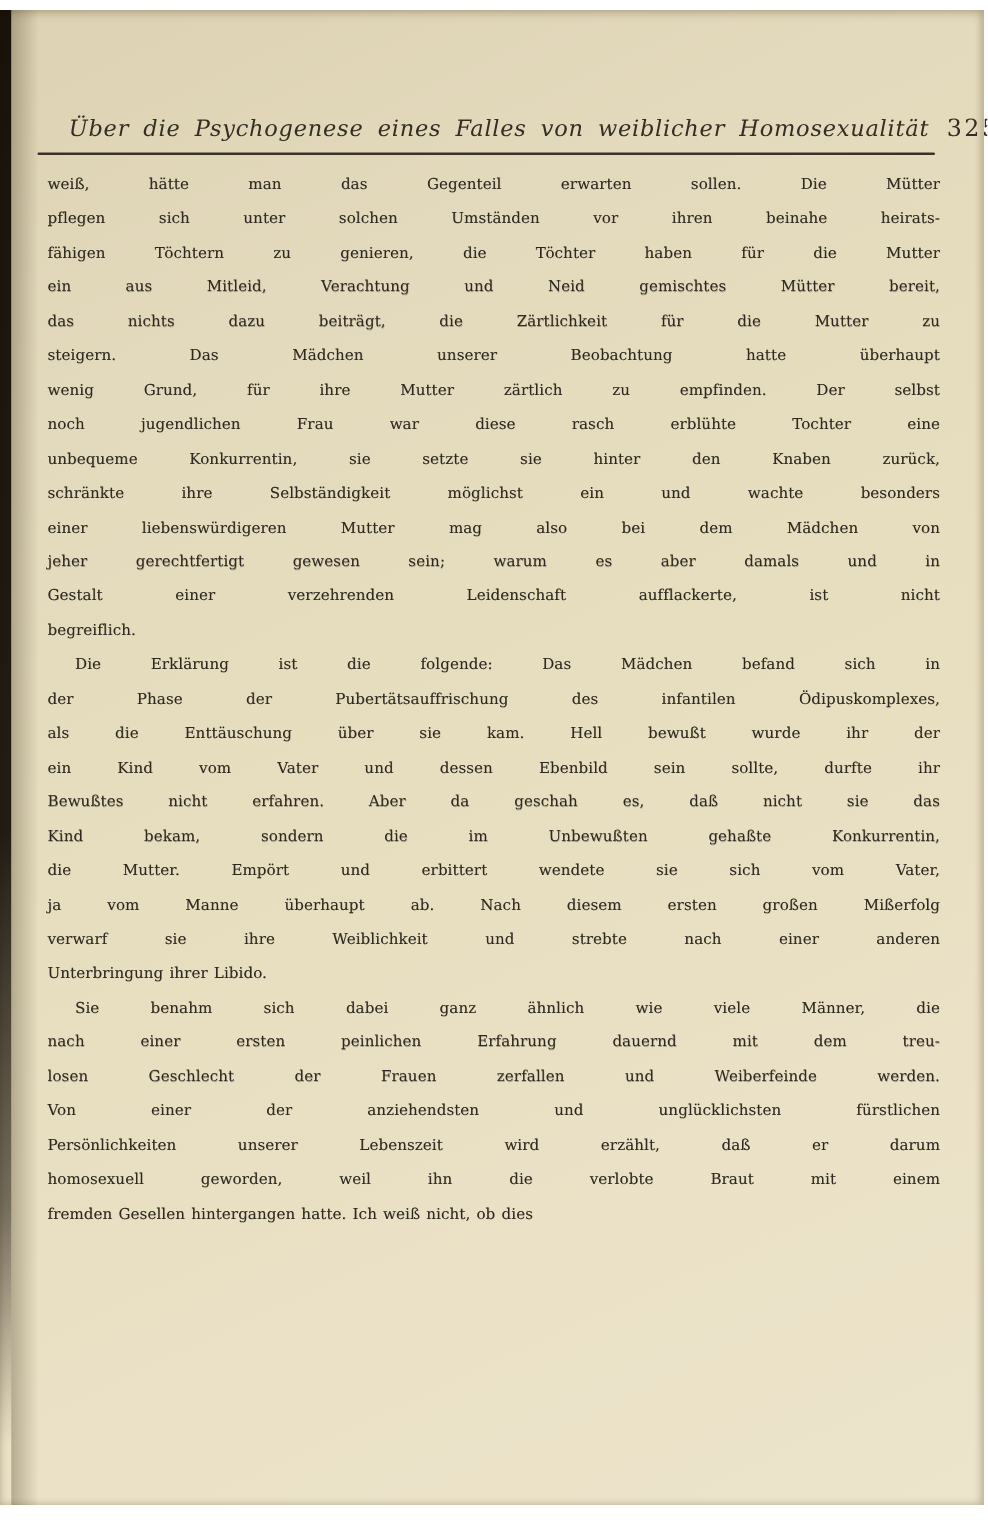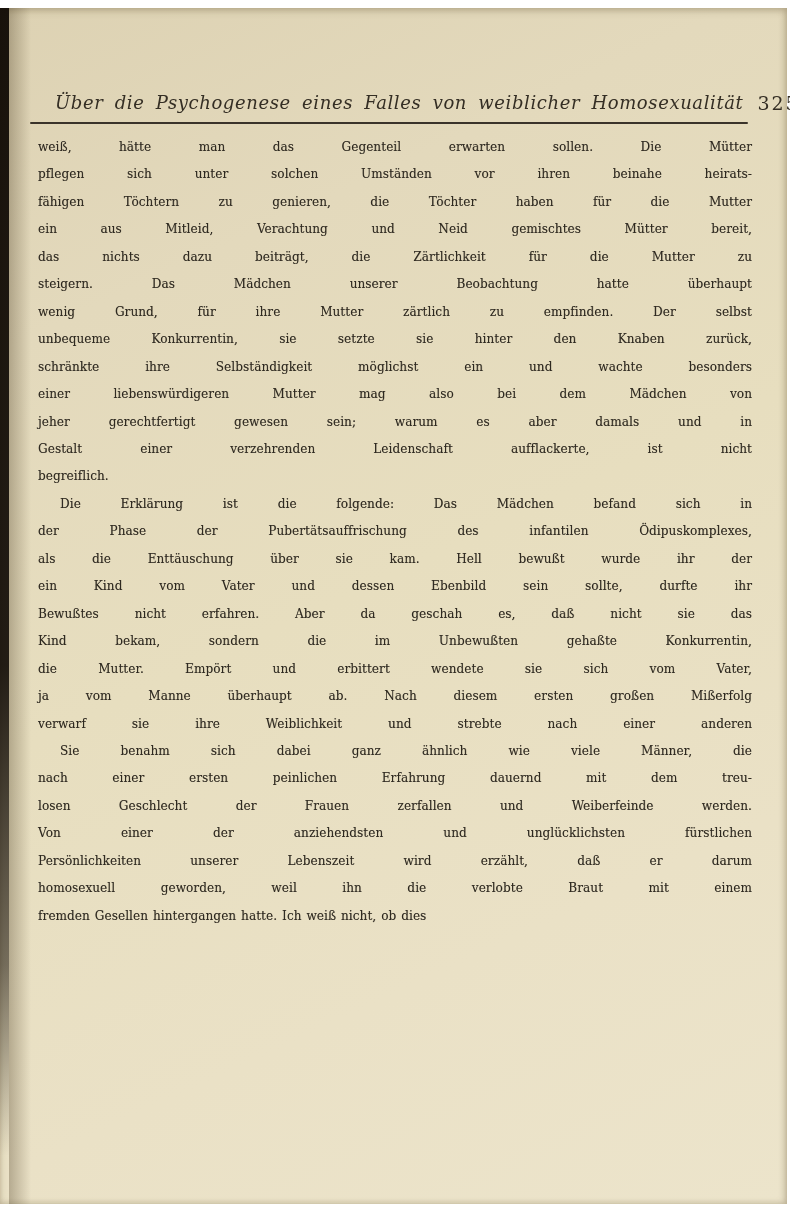--- a/index.html
+++ b/index.html
@@ -59,21 +59,21 @@
       rgba(60, 45, 20, 0.0));
     pointer-events: none;
   }
   .running-head {
     position: absolute;
     left: 55px;
     right: 44px;
     top: 84px;
     display: flex;
     justify-content: space-between;
-    align-items: flex-start;
+    align-items: center;
     font-style: italic;
     font-size: 18px;
     letter-spacing: 0.6px;
     word-spacing: 5px;
     color: #342e24;
     white-space: nowrap;
   }
   .head-page {
     font-style: normal;
     font-size: 19px;
@@ -132,35 +132,37 @@
     <div class="head-rule"></div>
 
     <div class="body-text">
         <div class="line">weiß, hätte man das Gegenteil erwarten sollen. Die Mütter</div>
         <div class="line">pflegen sich unter solchen Umständen vor ihren beinahe heirats-</div>
         <div class="line">fähigen Töchtern zu genieren, die Töchter haben für die Mutter</div>
         <div class="line">ein aus Mitleid, Verachtung und Neid gemischtes Mütter bereit,</div>
         <div class="line">das nichts dazu beiträgt, die Zärtlichkeit für die Mutter zu</div>
         <div class="line">steigern. Das Mädchen unserer Beobachtung hatte überhaupt</div>
         <div class="line">wenig Grund, für ihre Mutter zärtlich zu empfinden. Der selbst</div>
+        <div class="line">noch jugendlichen Frau war diese rasch erblühte Tochter eine</div>
         <div class="line">unbequeme Konkurrentin, sie setzte sie hinter den Knaben zurück,</div>
         <div class="line">schränkte ihre Selbständigkeit möglichst ein und wachte besonders</div>
         <div class="line">einer liebenswürdigeren Mutter mag also bei dem Mädchen von</div>
         <div class="line">jeher gerechtfertigt gewesen sein; warum es aber damals und in</div>
         <div class="line">Gestalt einer verzehrenden Leidenschaft aufflackerte, ist nicht</div>
         <div class="line para-end">begreiflich.</div>
         <div class="line indent">Die Erklärung ist die folgende: Das Mädchen befand sich in</div>
         <div class="line">der Phase der Pubertätsauffrischung des infantilen Ödipuskomplexes,</div>
         <div class="line">als die Enttäuschung über sie kam. Hell bewußt wurde ihr der</div>
         <div class="line">ein Kind vom Vater und dessen Ebenbild sein sollte, durfte ihr</div>
         <div class="line">Bewußtes nicht erfahren. Aber da geschah es, daß nicht sie das</div>
         <div class="line">Kind bekam, sondern die im Unbewußten gehaßte Konkurrentin,</div>
         <div class="line">die Mutter. Empört und erbittert wendete sie sich vom Vater,</div>
         <div class="line">ja vom Manne überhaupt ab. Nach diesem ersten großen Mißerfolg</div>
         <div class="line">verwarf sie ihre Weiblichkeit und strebte nach einer anderen</div>
+        <div class="line para-end">Unterbringung ihrer Libido.</div>
         <div class="line indent">Sie benahm sich dabei ganz ähnlich wie viele Männer, die</div>
         <div class="line">nach einer ersten peinlichen Erfahrung dauernd mit dem treu-</div>
         <div class="line">losen Geschlecht der Frauen zerfallen und Weiberfeinde werden.</div>
         <div class="line">Von einer der anziehendsten und unglücklichsten fürstlichen</div>
         <div class="line">Persönlichkeiten unserer Lebenszeit wird erzählt, daß er darum</div>
         <div class="line">homosexuell geworden, weil ihn die verlobte Braut mit einem</div>
         <div class="line para-end">fremden Gesellen hintergangen hatte. Ich weiß nicht, ob dies</div>
       </div>
   </div>
 </div>

